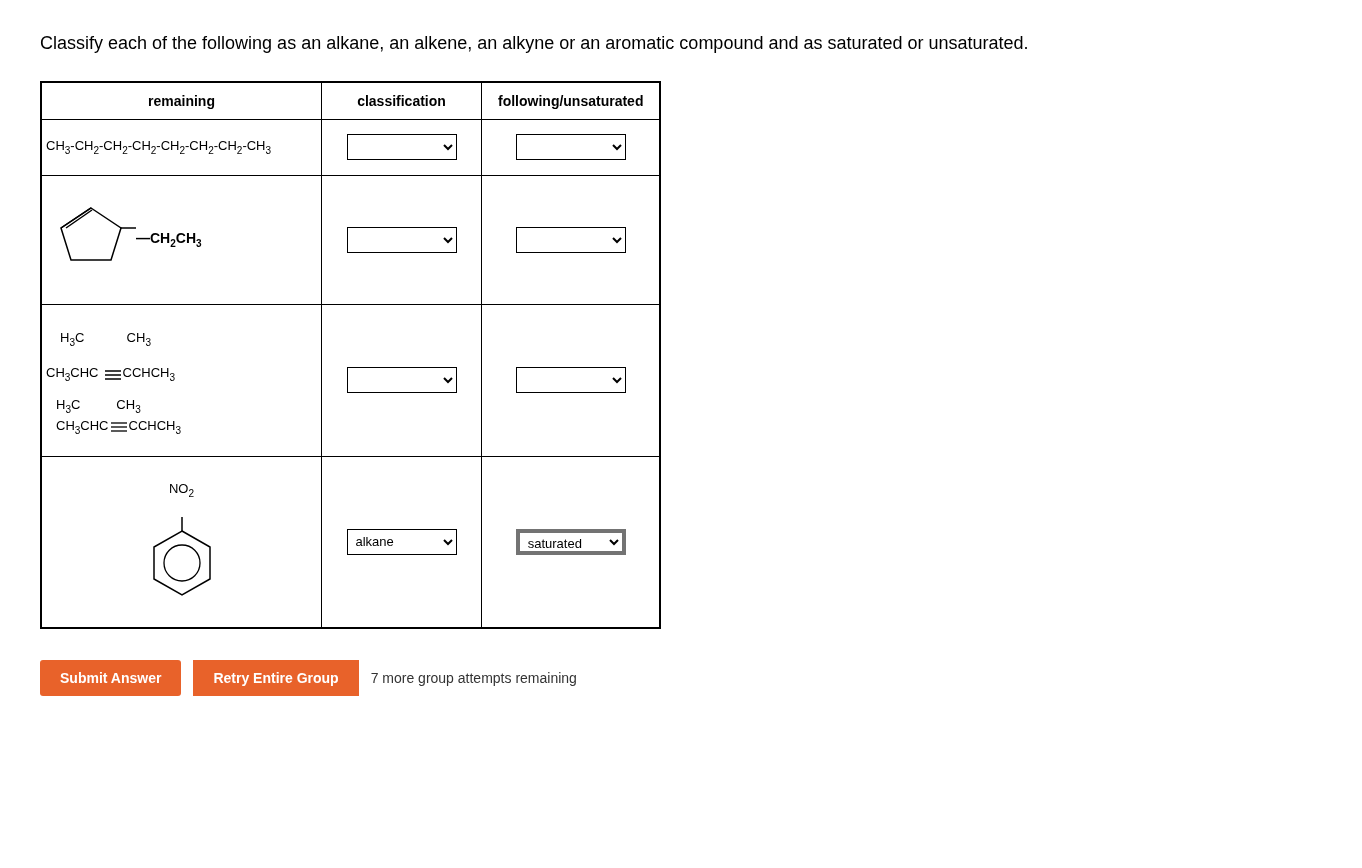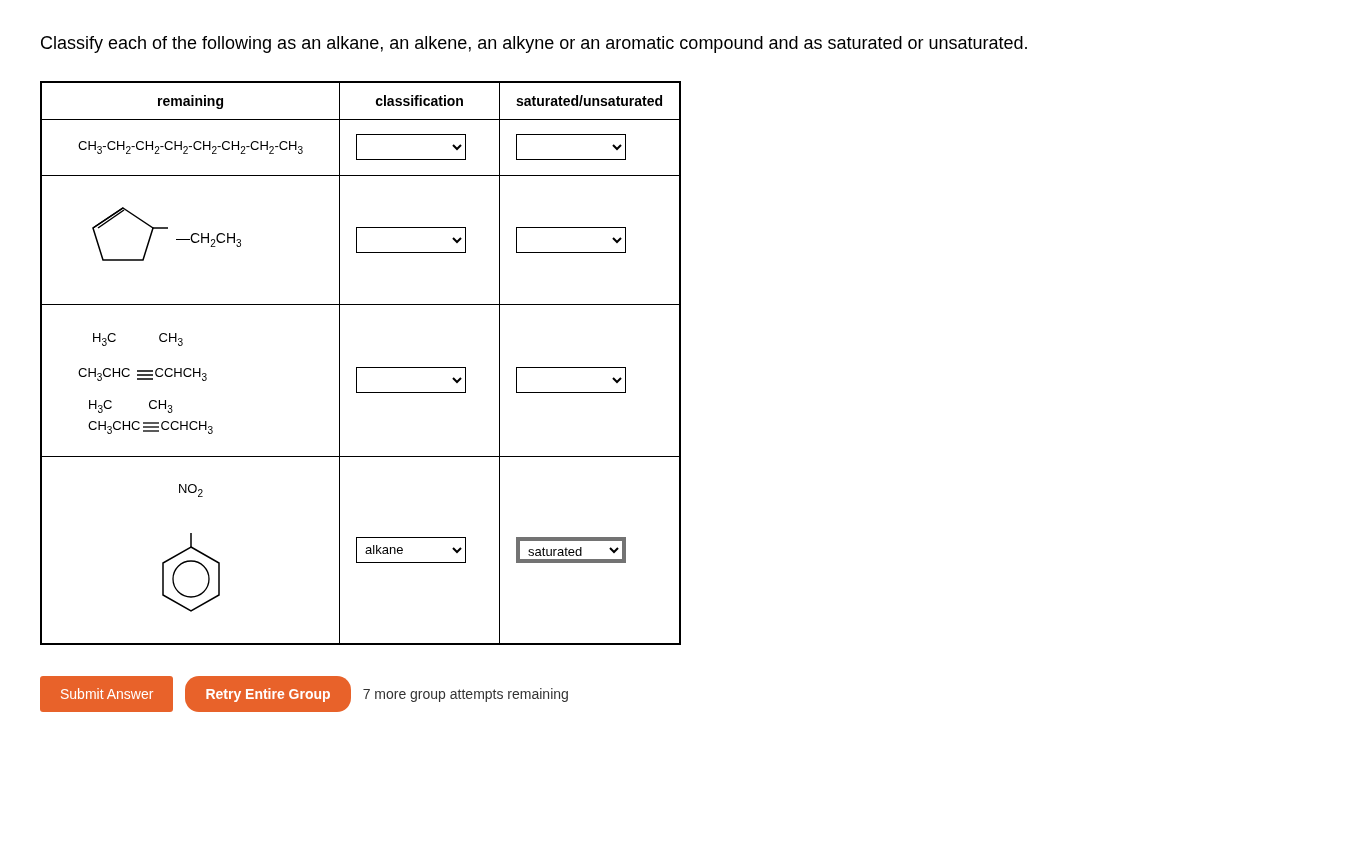--- a/index.html
+++ b/index.html
@@ -36,32 +36,32 @@
 
     table th {
       font-weight: bold;
       font-size: 14px;
       background: #fff;
     }
 
     .compound-cell {
       text-align: left;
       min-width: 280px;
-      padding: 16px 36px;
+      padding: 16px 4px;
     }
 
     .classification-cell, .saturation-cell {
       min-width: 140px;
       width: 160px;
     }
 
     .dropdown-wrapper {
       display: flex;
       align-items: center;
-      justify-content: flex-start;
+      justify-content: center;
     }
 
     select {
       border: 1px solid #000;
       background: #fff;
       padding: 2px 4px;
       font-size: 13px;
       min-width: 110px;
       height: 26px;
       cursor: pointer;
@@ -92,51 +92,51 @@
       gap: 12px;
       margin-top: 28px;
     }
 
     .btn-submit {
       background: #e8622a;
       color: #fff;
       border: none;
       padding: 10px 20px;
       font-size: 14px;
-      font-weight: normal;
+      font-weight: bold;
       cursor: pointer;
       border-radius: 3px;
     }
 
     .btn-retry {
       background: #e8622a;
       color: #fff;
       border: none;
       padding: 10px 20px;
       font-size: 14px;
       font-weight: bold;
       cursor: pointer;
-      border-radius: 14px;
+      border-radius: 0;
     }
 
     .attempts-text {
       font-size: 14px;
       color: #333;
     }
 
     .formula-row1 {
       font-size: 13px;
       letter-spacing: 0;
     }
 
     .cyclopentene-container {
       display: flex;
       align-items: center;
-      gap: 8px;
       padding: 8px 0;
+      font-weight: bold;
     }
 
     .alkyne-container {
       padding: 4px 0;
       line-height: 2;
     }
 
     .nitrobenzene-container {
       display: flex;
       flex-direction: column;
@@ -151,21 +151,21 @@
 
 
 <p class="question-text">Classify each of the following as an alkane, an alkene, an alkyne or an aromatic compound and as saturated or unsaturated.</p>
 
 <div class="table-container">
   <table>
     <thead>
       <tr>
         <th>remaining</th>
         <th>classification</th>
-        <th>saturated/unsaturated</th>
+        <th>following/unsaturated</th>
       </tr>
     </thead>
     <tbody>
 
       <tr>
         <td class="compound-cell">
           <span class="chem-formula formula-row1">
             CH<sub>3</sub>-CH<sub>2</sub>-CH<sub>2</sub>-CH<sub>2</sub>-CH<sub>2</sub>-CH<sub>2</sub>-CH<sub>2</sub>-CH<sub>3</sub>
           </span>
         </td>
@@ -290,21 +290,21 @@
               <option value="saturated">saturated</option>
               <option value="unsaturated">unsaturated</option>
             </select>
           </div>
         </td>
       </tr>
 
       <tr>
         <td class="compound-cell">
           <div class="nitrobenzene-container">
-            <div style="font-size:13px; margin-bottom:20px; text-align:center;">
+            <div style="font-size:13px; margin-bottom:4px; text-align:center;">
               NO<sub>2</sub>
             </div>
             <svg width="100" height="100" viewBox="0 0 100 100">
 
               <polygon points="50,28 78,44 78,76 50,92 22,76 22,44" fill="none" stroke="#000" stroke-width="1.5"></polygon>
 
               <circle cx="50" cy="60" r="18" fill="none" stroke="#000" stroke-width="1.3"></circle>
 
               <line x1="50" y1="28" x2="50" y2="14" stroke="#000" stroke-width="1.5"></line>
             </svg>

